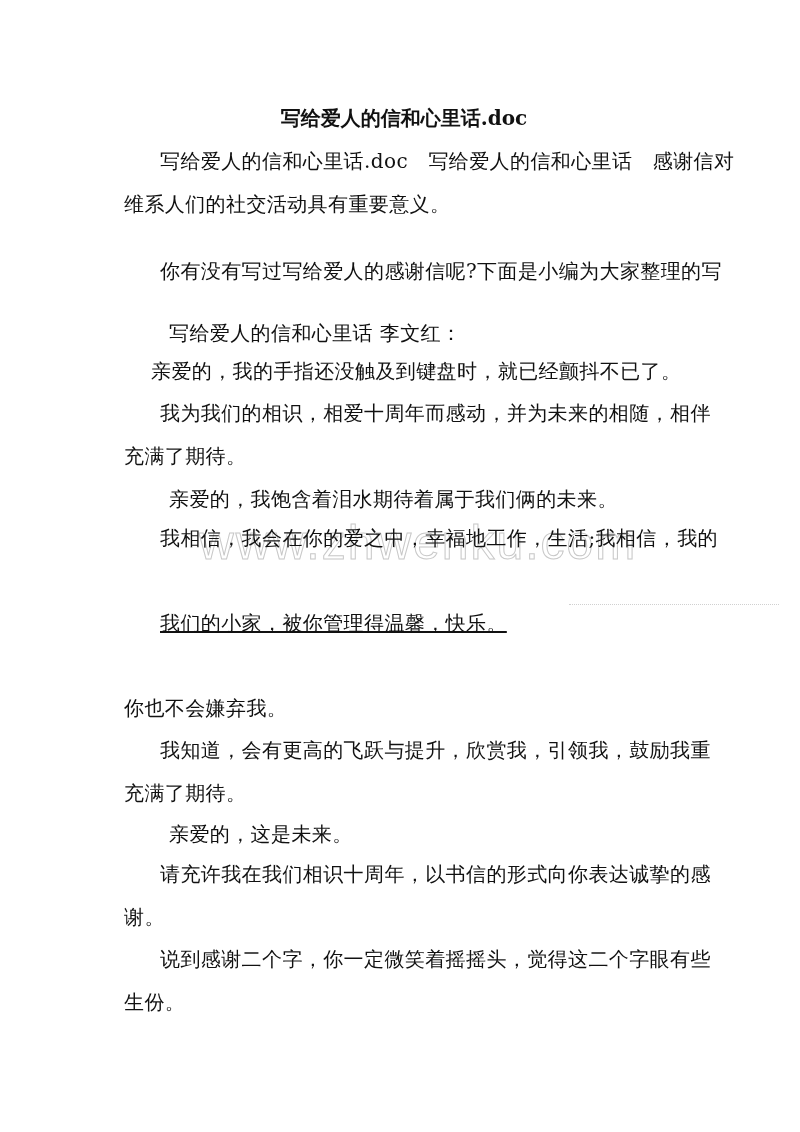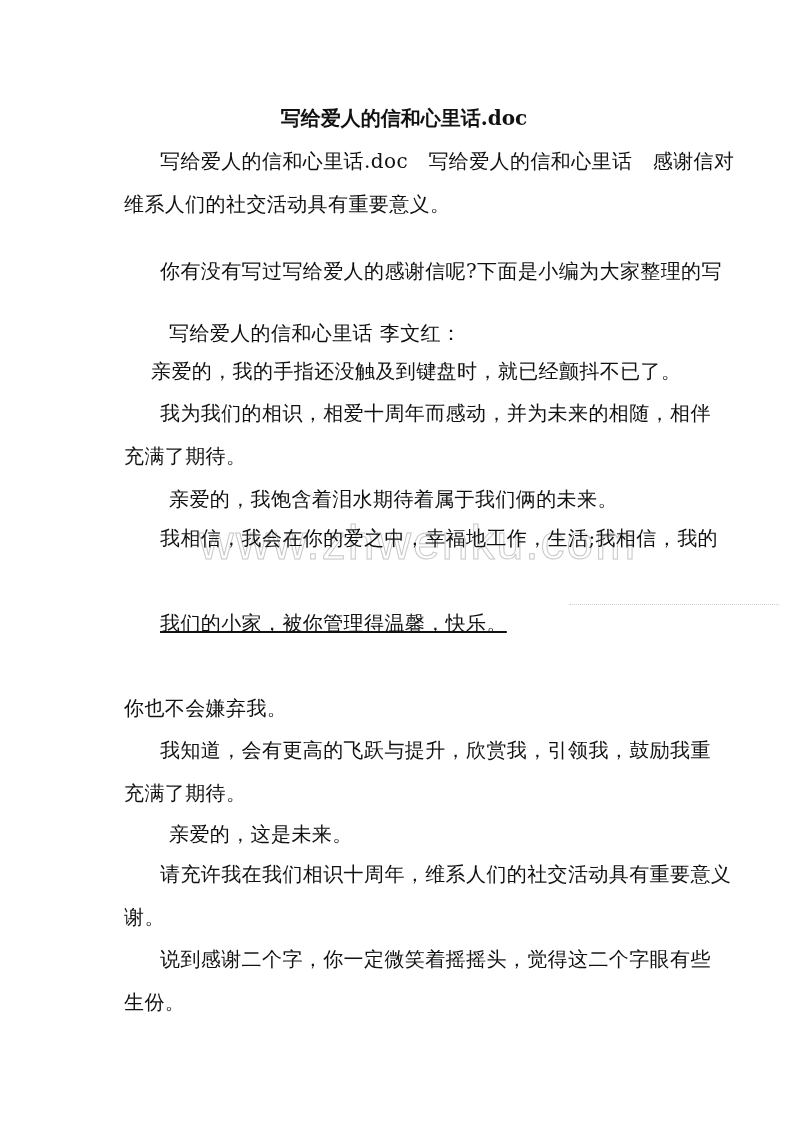--- a/index.html
+++ b/index.html
@@ -87,19 +87,19 @@
 
   <div class="line" style="left:156px; top:611px;text-decoration:underline;">我们的小家，被你管理得温馨，快乐。</div>
 
   <div class="line" style="left:120px; top:696px;">你也不会嫌弃我。</div>
 
   <div class="line" style="left:156px; top:738px;">我知道，会有更高的飞跃与提升，欣赏我，引领我，鼓励我重</div>
   <div class="line" style="left:120px; top:781px;">充满了期待。</div>
 
   <div class="line" style="left:165px; top:822px;">亲爱的，这是未来。</div>
 
-  <div class="line" style="left:156px; top:862px;">请充许我在我们相识十周年，维系人们的社交活动具有重要意义</div>
+  <div class="line" style="left:156px; top:862px;">请充许我在我们相识十周年，以书信的形式向你表达诚挚的感</div>
   <div class="line" style="left:120px; top:905px;">谢。</div>
 
   <div class="line" style="left:156px; top:947px;">说到感谢二个字，你一定微笑着摇摇头，觉得这二个字眼有些</div>
   <div class="line" style="left:120px; top:990px;">生份。</div>
 
 </div>
 
 </body></html>

